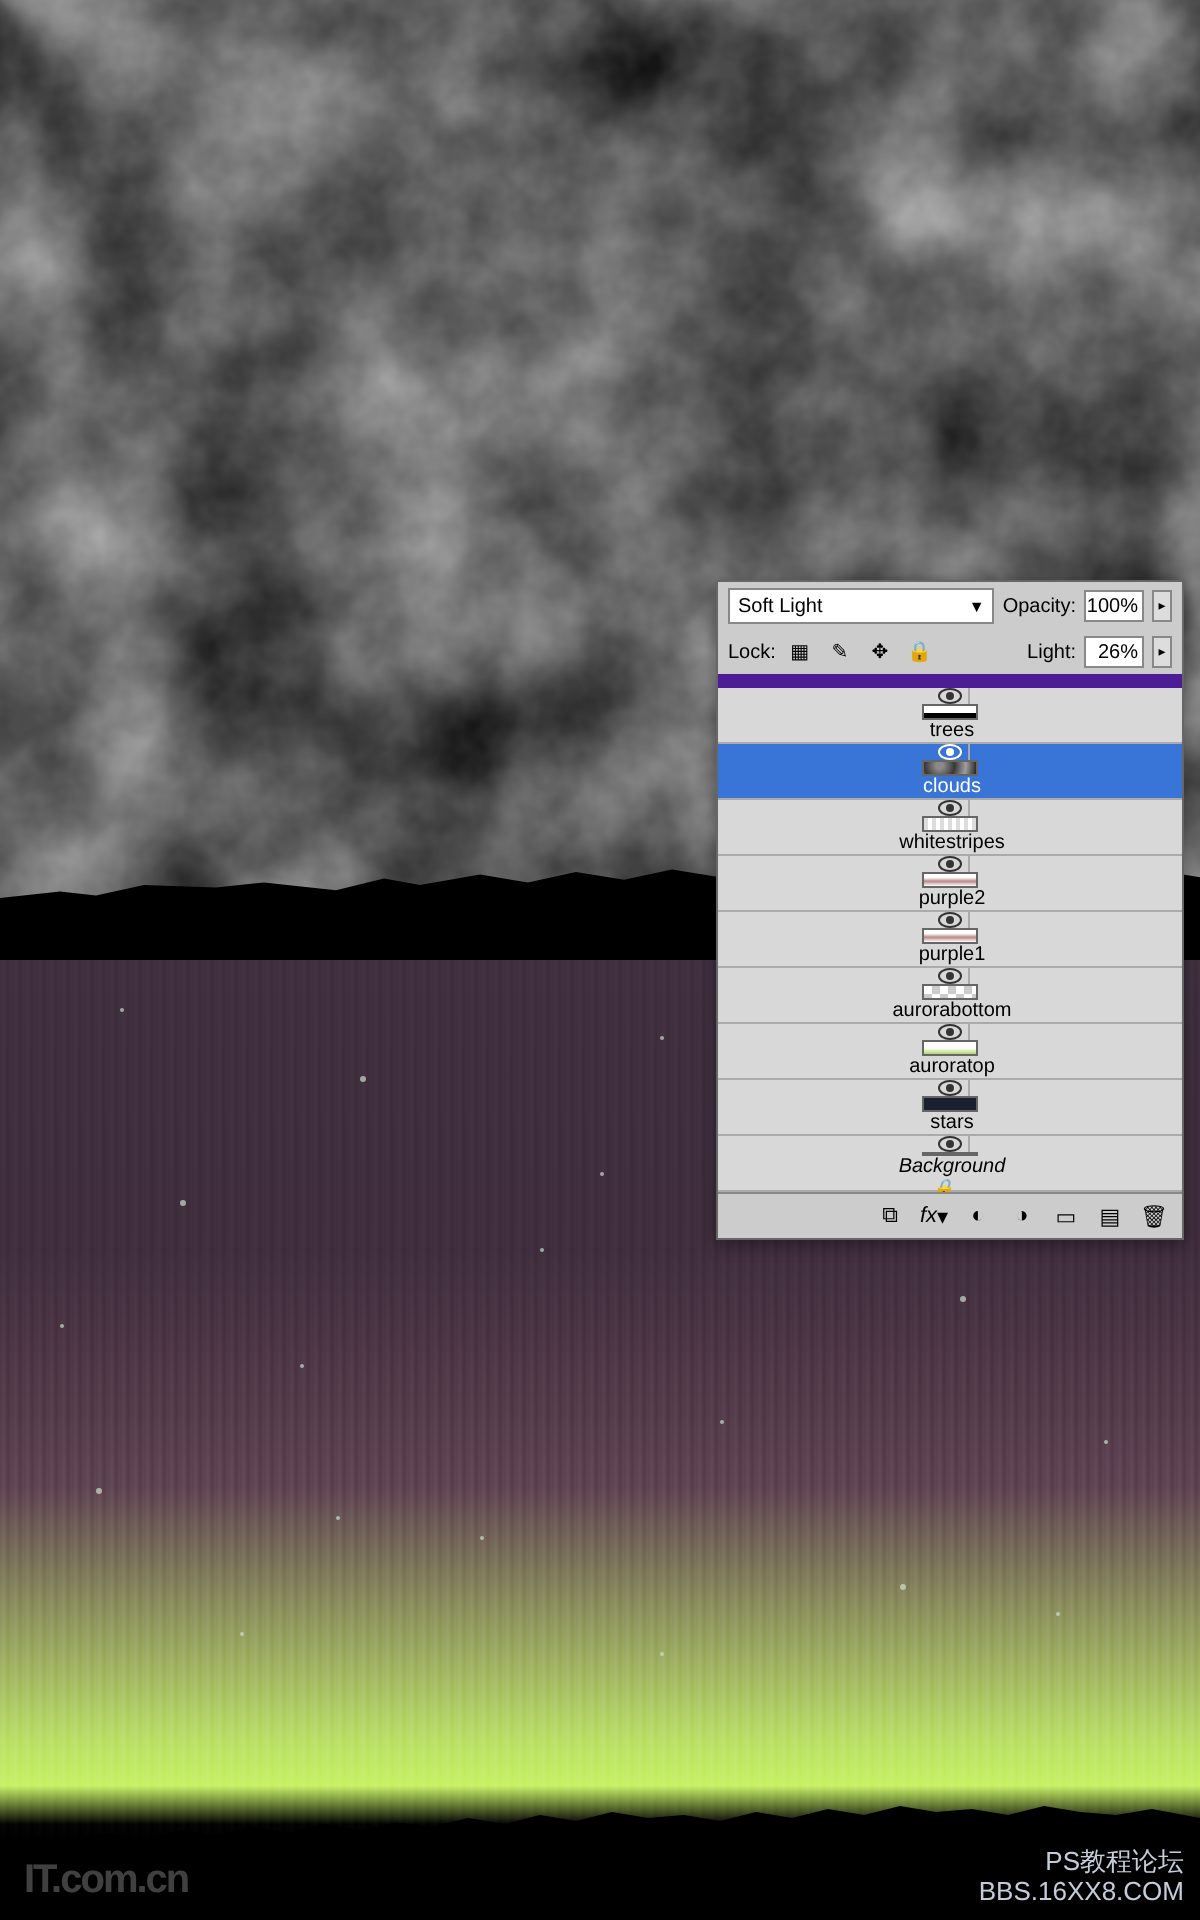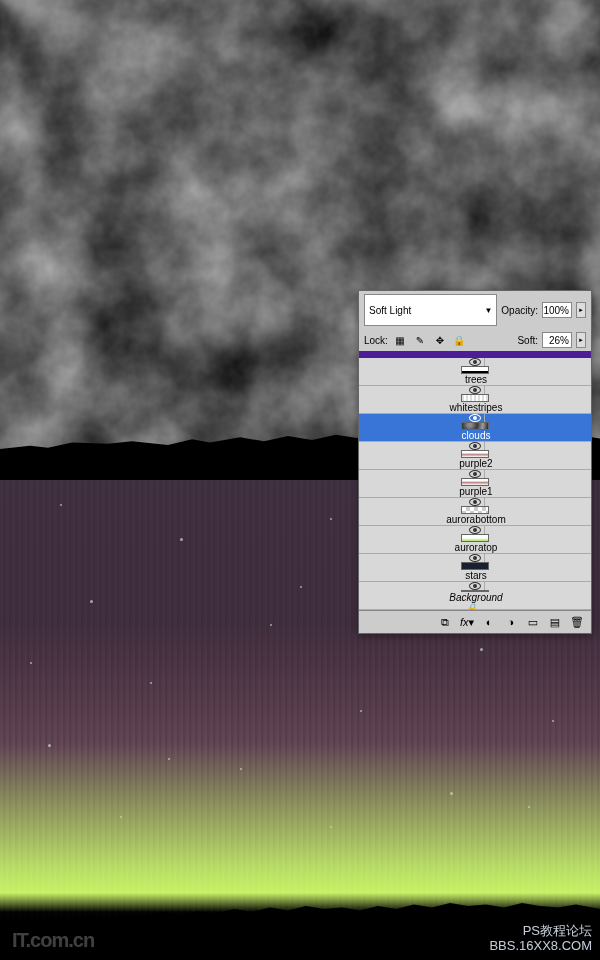--- a/index.html
+++ b/index.html
@@ -18,21 +18,21 @@
   .bottom-treeline { position: absolute; bottom: 0; left: 0; width: 600px; height: 75px; background: #000; clip-path: polygon(0% 50%, 3% 45%, 6% 48%, 9% 42%, 12% 46%, 15% 40%, 18% 44%, 21% 38%, 24% 42%, 27% 36%, 30% 40%, 33% 35%, 36% 38%, 39% 32%, 42% 36%, 45% 30%, 48% 34%, 51% 28%, 54% 32%, 57% 30%, 60% 34%, 63% 28%, 66% 32%, 69% 26%, 72% 30%, 75% 24%, 78% 28%, 81% 26%, 84% 30%, 87% 24%, 90% 28%, 93% 30%, 96% 26%, 100% 32%, 100% 100%, 0% 100%); }
 
   
   .layers-panel { position: absolute; top: 290px; left: 358px; width: 234px; background: #cccccc; border: 1px solid #666; box-shadow: 0 2px 8px rgba(0,0,0,0.4); z-index: 100; font-size: 10px; color: #000; }
   .panel-tabs { display: flex; height: 20px; background: #b8b8b8; border-bottom: 1px solid #888; }
   .tab { padding: 3px 8px; border-right: 1px solid #999; cursor: default; font-size: 10px; letter-spacing: 0.5px; }
   .tab.active { background: #ccc; font-weight: normal; }
   .tab-menu { margin-left: auto; padding: 3px 6px; cursor: pointer; }
 
   .blend-row { display: flex; align-items: center; padding: 3px 5px; gap: 4px; }
-  .blend-select { flex: 1; height: 32px; background: #fff; border: 1px solid #888; display: flex; align-items: center; padding: 0 4px; justify-content: space-between; cursor: pointer; }
+  .blend-select { flex: 1; height: 18px; background: #fff; border: 1px solid #888; display: flex; align-items: center; padding: 0 4px; justify-content: space-between; cursor: pointer; }
   .blend-select span.arrow { font-size: 8px; }
   .label-small { font-size: 10px; }
   .num-input { width: 30px; height: 16px; background: #fff; border: 1px solid #888; text-align: right; padding-right: 2px; font-size: 10px; display: flex; align-items: center; justify-content: flex-end; }
   .arrow-btn { width: 10px; height: 16px; background: #ddd; border: 1px solid #888; display: flex; align-items: center; justify-content: center; font-size: 7px; cursor: pointer; }
 
   .lock-row { display: flex; align-items: center; padding: 3px 5px; gap: 4px; border-bottom: 7px solid #4c1d95; }
   .lock-icon { width: 16px; height: 16px; display: flex; align-items: center; justify-content: center; cursor: pointer; font-size: 10px; }
 
   .layer-list { max-height: 400px; overflow: hidden; }
   .layer-row { display: flex; align-items: center; height: 28px; border-bottom: 1px solid #aaa; background: #d8d8d8; flex-direction: column; }
@@ -121,52 +121,52 @@
     <div class="arrow-btn">▸</div>
   </div>
 
   <div class="lock-row">
     <span class="label-small">Lock:</span>
     <div class="lock-icon">▦</div>
     <div class="lock-icon">✎</div>
     <div class="lock-icon">✥</div>
     <div class="lock-icon">🔒</div>
     <span style="flex:1"></span>
-    <span class="label-small">Soft:</span>
+    <span class="label-small">Light:</span>
     <div class="num-input">26%</div>
     <div class="arrow-btn">▸</div>
   </div>
 
   <div class="layer-list" id="layer-list">
       <div class="layer-row">
         <div class="vis-col">
           <div class="eye-icon"></div>
         </div>
         <div class="thumb-col">
           <div class="thumb-treeline"></div>
         </div>
         <div class="layer-name">trees</div>
       </div>
+      <div class="layer-row selected">
+        <div class="vis-col">
+          <div class="eye-icon"></div>
+        </div>
+        <div class="thumb-col">
+          <div class="thumb-clouds"></div>
+        </div>
+        <div class="layer-name">clouds</div>
+      </div>
       <div class="layer-row">
         <div class="vis-col">
           <div class="eye-icon"></div>
         </div>
         <div class="thumb-col">
           <div class="thumb-stripes"></div>
         </div>
         <div class="layer-name">whitestripes</div>
-      </div>
-      <div class="layer-row selected">
-        <div class="vis-col">
-          <div class="eye-icon"></div>
-        </div>
-        <div class="thumb-col">
-          <div class="thumb-clouds"></div>
-        </div>
-        <div class="layer-name">clouds</div>
       </div>
       <div class="layer-row">
         <div class="vis-col">
           <div class="eye-icon"></div>
         </div>
         <div class="thumb-col">
           <div class="thumb-purple"></div>
         </div>
         <div class="layer-name">purple2</div>
       </div>

